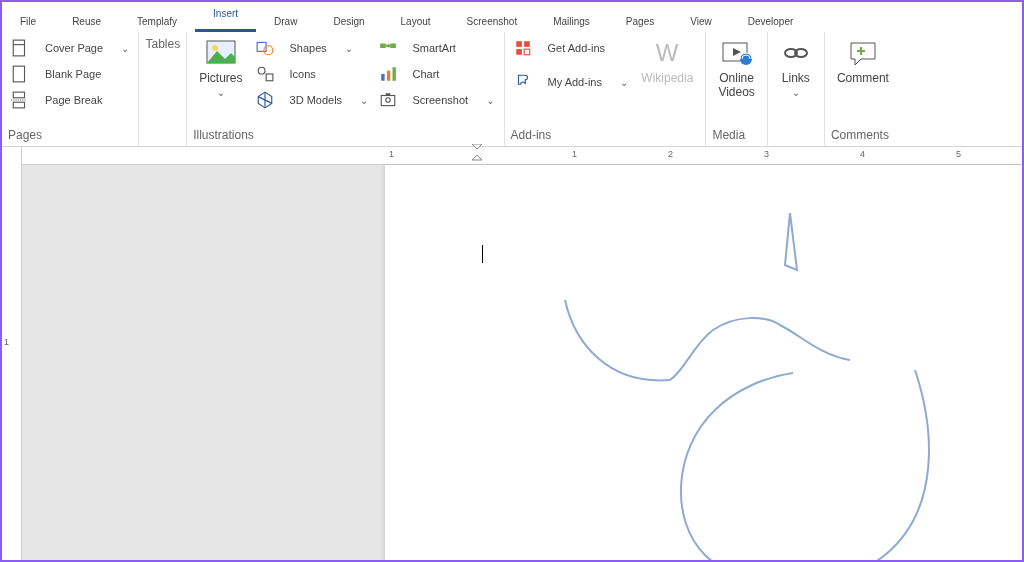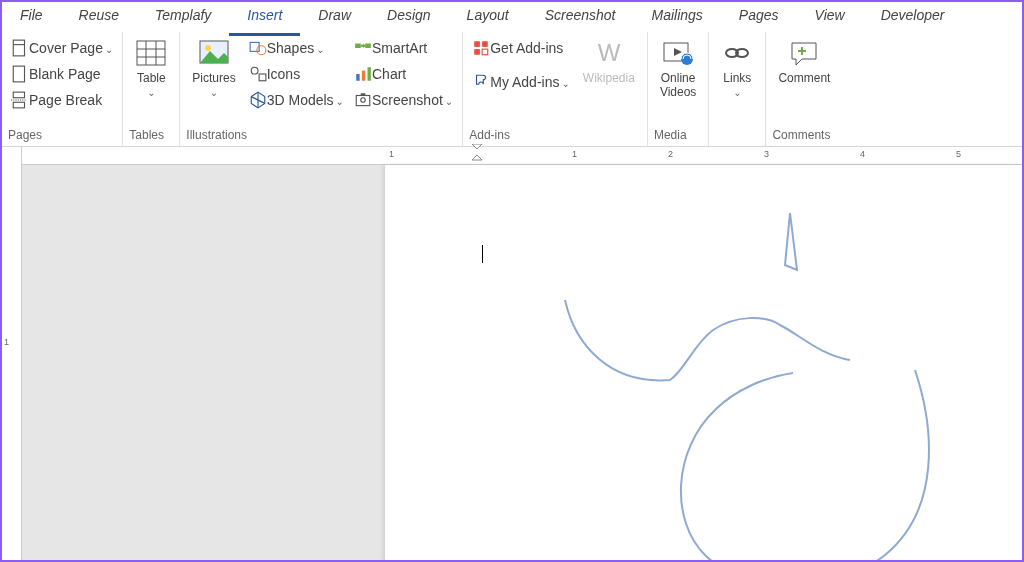--- a/index.html
+++ b/index.html
@@ -1,28 +1,28 @@
 <!DOCTYPE html>
 <html><head>
 <meta charset="utf-8">
 <style>
 * { box-sizing: border-box; margin: 0; padding: 0; font-family: "Segoe UI", Arial, sans-serif; }
 body { background: #fff; width: 1024px; height: 562px; overflow: hidden; border: 2px solid #8b5cf6; }
-.tabs { display: flex; height: 30px; background: #fff; align-items: flex-start; font-size: 14px; color: #444; font-style: italic; }
+.tabs { display: flex; height: 30px; background: #fff; align-items: flex-end; font-size: 10px; color: #444; }
 .tab { padding: 5px 18px; cursor: pointer; }
 .tab.active { color: #2b579a; font-weight: 400; border-bottom: 3px solid #2b579a; padding-bottom: 10px; }
 .ribbon { display: flex; height: 115px; background: #fff; border-bottom: 1px solid #d4d4d4; }
 .group { display: flex; flex-direction: column; border-right: 1px solid #e1e1e1; padding: 3px 6px 0 6px; }
 .group-content { flex: 1; display: flex; align-items: flex-start; gap: 4px; }
 .group-label { text-align: left; font-size: 12px; color: #666; padding: 2px 0 4px 0; }
 .vert-btn { display: flex; flex-direction: column; align-items: center; justify-content: center; padding: 2px 6px; cursor: pointer; font-size: 12px; color: #444; gap: 2px; }
 .vert-btn .big-icon { width: 32px; height: 32px; display: flex; align-items: center; justify-content: center; }
 .vert-btn .lbl { line-height: 1.2; text-align: center; }
 .drop-arrow::after { content: "⌄"; font-size: 10px; display: block; color: #666; }
-.small-row { display: flex; align-items: center; gap: 0; padding: 2px 3px; cursor: pointer; font-size: 14px; color: #444; height: 26px; }
+.small-row { display: flex; align-items: center; gap: 16px; padding: 2px 3px; cursor: pointer; font-size: 11px; color: #444; height: 26px; }
 .small-icon { width: 18px; height: 18px; display: inline-flex; align-items: center; justify-content: center; }
 .col { display: flex; flex-direction: column; }
 .caret::after { content: "⌄"; font-size: 10px; margin-left: 2px; color: #666; }
 .disabled { color: #bbb; }
 .workspace { display: flex; height: calc(562px - 30px - 115px); background: #e6e6e6; position: relative; }
 .vruler { width: 20px; background: #fff; border-right: 1px solid #ccc; position: relative; font-size: 9px; color: #666; }
 .vruler .tick { position: absolute; left: 2px; font-size: 9px; }
 .hruler-area { position: absolute; left: 20px; right: 0; top: 0; height: 18px; background: #fff; border-bottom: 1px solid #ccc; font-size: 9px; color: #666; }
 .hruler-inner { position: absolute; left: 360px; right: 0; height: 100%; }
 .hruler-inner .num { position: absolute; top: 2px; }
@@ -83,35 +83,20 @@
               </svg>
             </span>
           <span>Page Break</span>
         </div>
       </div>
     </div>
     <div class="group-label">Pages</div>
   </div>
 
   <div class="group">
-    <div class="group-content">
-      <div class="vert-btn">
-        <div class="big-icon">
-            <svg class="icon" viewBox="0 0 32 32">
-              <rect x="2" y="4" width="28" height="24" fill="none" stroke="#555"></rect>
-              <line x1="2" y1="12" x2="30" y2="12" stroke="#555"></line>
-              <line x1="2" y1="20" x2="30" y2="20" stroke="#555"></line>
-              <line x1="11" y1="4" x2="11" y2="28" stroke="#555"></line>
-              <line x1="21" y1="4" x2="21" y2="28" stroke="#555"></line>
-            </svg>
-          </div>
-        <div class="lbl">Table</div>
-        <div class="drop-arrow"></div>
-      </div>
-    </div>
     <div class="group-label">Tables</div>
   </div>
 
   <div class="group">
     <div class="group-content">
       <div class="vert-btn">
         <div class="big-icon">
             <svg class="icon" viewBox="0 0 32 32">
               <rect x="2" y="4" width="28" height="22" fill="#e8f0ff" stroke="#555"></rect>
               <circle cx="10" cy="11" r="3" fill="#ffd54f"></circle>

